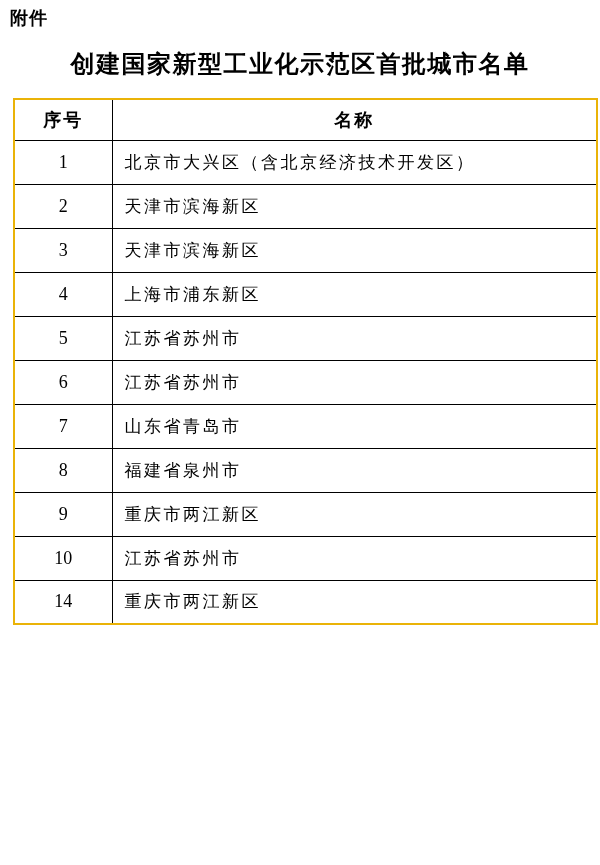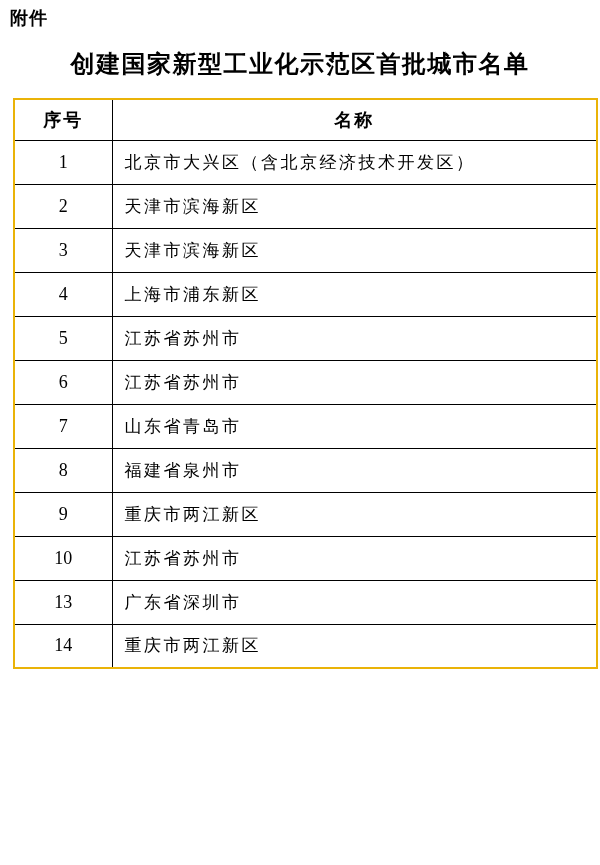--- a/index.html
+++ b/index.html
@@ -134,23 +134,19 @@
         </tr>
         <tr>
           <td class="cell-index">9</td>
           <td class="cell-name">重庆市两江新区</td>
         </tr>
         <tr>
           <td class="cell-index">10</td>
           <td class="cell-name">江苏省苏州市</td>
         </tr>
         <tr>
-          <td class="cell-index">13</td>
-          <td class="cell-name">广东省深圳市</td>
-        </tr>
-        <tr>
           <td class="cell-index">14</td>
           <td class="cell-name">重庆市两江新区</td>
         </tr>
       </tbody>
   </table>
 
 </div>
 
 </body></html>

